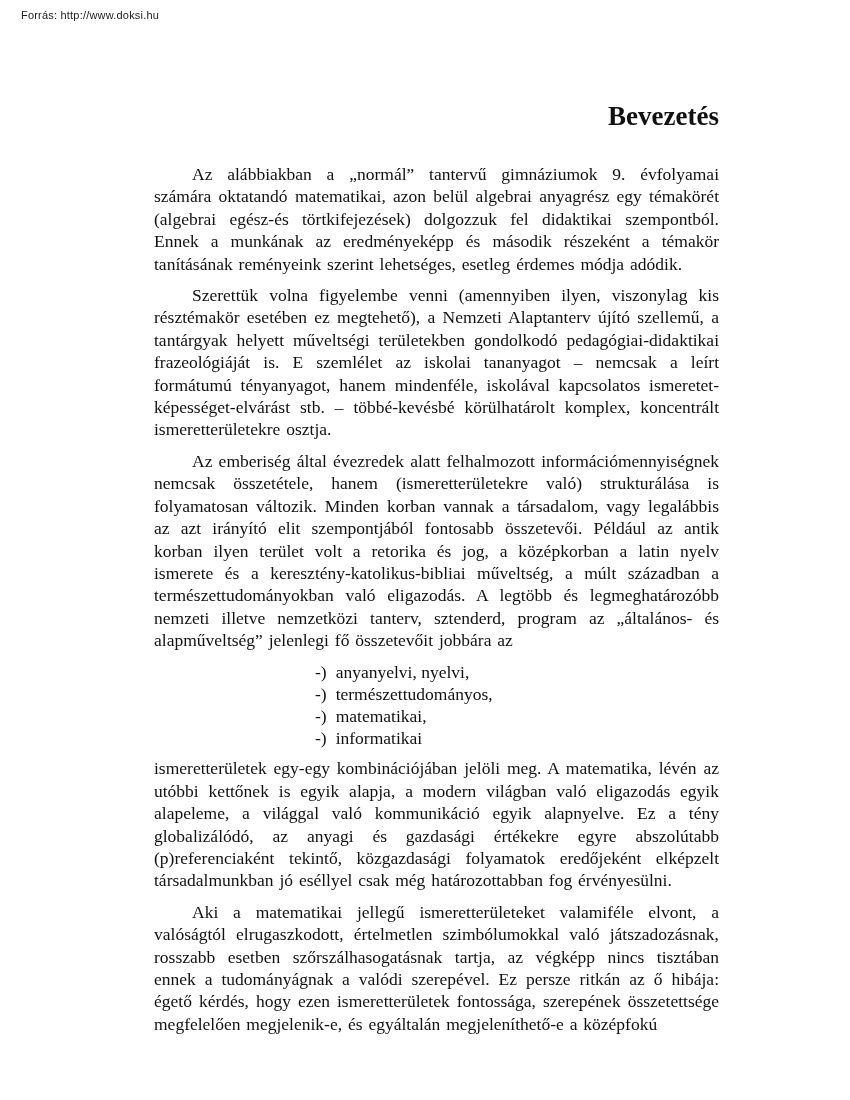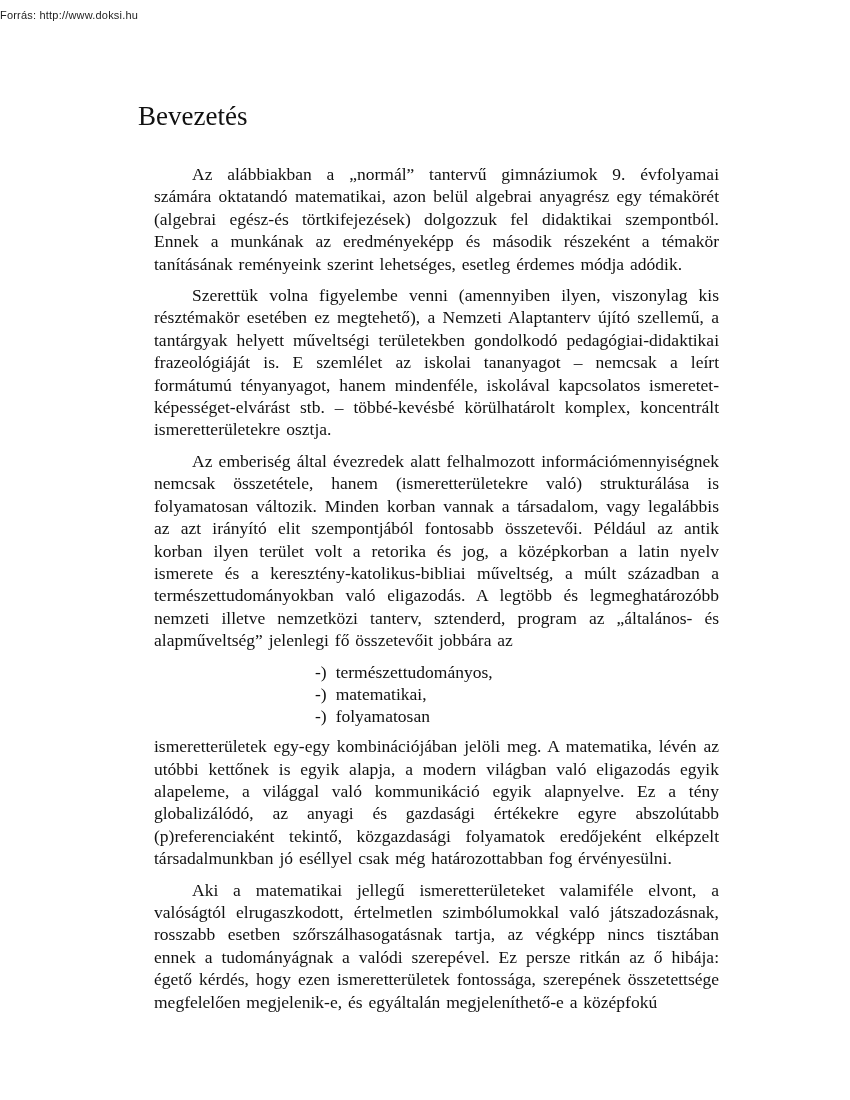--- a/index.html
+++ b/index.html
@@ -12,41 +12,41 @@
     position: relative;
     width: 850px;
     height: 1100px;
     background: #ffffff;
     color: #111111;
     overflow: hidden;
   }
   .source-line {
     position: absolute;
     top: 9px;
-    left: 0;
+    left: 21px;
     font-family: "Liberation Sans", sans-serif;
     font-size: 11px;
     color: #1c1c1c;
     letter-spacing: 0.2px;
   }
   .content {
     position: absolute;
     top: 100px;
     left: 138px;
     width: 581px;
     font-family: "Liberation Serif", "DejaVu Serif", serif;
     font-size: 17.5px;
     line-height: 22.4px;
     color: #111111;
   }
   .doc-title {
     font-family: "Liberation Serif", "DejaVu Serif", serif;
     font-size: 27px;
-    font-weight: normal;
-    text-align: left;
+    font-weight: bold;
+    text-align: right;
     margin: 0 0 31px 0;
     line-height: 32px;
   }
   .para {
     text-align: justify;
     margin: 0 0 9px 16px;
     word-spacing: 1.5px;
   }
   .para.indent {
     text-indent: 38px;
@@ -79,27 +79,30 @@
     <h1 class="doc-title">Bevezetés</h1>
 
     <p class="para indent">Az alábbiakban a „normál” tantervű gimnáziumok 9. évfolyamai számára oktatandó matematikai, azon belül algebrai anyagrész egy témakörét (algebrai egész-és törtkifejezések) dolgozzuk fel didaktikai szempontból. Ennek a munkának az eredményeképp és második részeként a témakör tanításának reményeink szerint lehetséges, esetleg érdemes módja adódik.</p>
 
     <p class="para indent">Szerettük volna figyelembe venni (amennyiben ilyen, viszonylag kis résztémakör esetében ez megtehető), a Nemzeti Alaptanterv újító szellemű, a tantárgyak helyett műveltségi területekben gondolkodó pedagógiai-didaktikai frazeológiáját is. E szemlélet az iskolai tananyagot – nemcsak a leírt formátumú tényanyagot, hanem mindenféle, iskolával kapcsolatos ismeretet-képességet-elvárást stb. – többé-kevésbé körülhatárolt komplex, koncentrált ismeretterületekre osztja.</p>
 
     <p class="para indent">Az emberiség által évezredek alatt felhalmozott információmennyiségnek nemcsak összetétele, hanem (ismeretterületekre való) strukturálása is folyamatosan változik. Minden korban vannak a társadalom, vagy legalábbis az azt irányító elit szempontjából fontosabb összetevői. Például az antik korban ilyen terület volt a retorika és jog, a középkorban a latin nyelv ismerete és a keresztény-katolikus-bibliai műveltség, a múlt században a természettudományokban való eligazodás. A legtöbb és legmeghatározóbb nemzeti illetve nemzetközi tanterv, sztenderd, program az „általános- és alapműveltség” jelenlegi fő összetevőit jobbára az</p>
 
     <ul class="knowledge-list">
       <li>
+        <span class="list-marker">-)</span><span>anyanyelvi, nyelvi,</span>
+      </li>
+      <li>
         <span class="list-marker">-)</span><span>természettudományos,</span>
       </li>
       <li>
         <span class="list-marker">-)</span><span>matematikai,</span>
       </li>
       <li>
-        <span class="list-marker">-)</span><span>folyamatosan</span>
+        <span class="list-marker">-)</span><span>informatikai</span>
       </li>
     </ul>
 
     <p class="para flush">ismeretterületek egy-egy kombinációjában jelöli meg. A matematika, lévén az utóbbi kettőnek is egyik alapja, a modern világban való eligazodás egyik alapeleme, a világgal való kommunikáció egyik alapnyelve. Ez a tény globalizálódó, az anyagi és gazdasági értékekre egyre abszolútabb (p)referenciaként tekintő, közgazdasági folyamatok eredőjeként elképzelt társadalmunkban jó eséllyel csak még határozottabban fog érvényesülni.</p>
 
     <p class="para indent">Aki a matematikai jellegű ismeretterületeket valamiféle elvont, a valóságtól elrugaszkodott, értelmetlen szimbólumokkal való játszadozásnak, rosszabb esetben szőrszálhasogatásnak tartja, az végképp nincs tisztában ennek a tudományágnak a valódi szerepével. Ez persze ritkán az ő hibája: égető kérdés, hogy ezen ismeretterületek fontossága, szerepének összetettsége megfelelően megjelenik-e, és egyáltalán megjeleníthető-e a középfokú</p>
 
   </div>
 </div>
 

